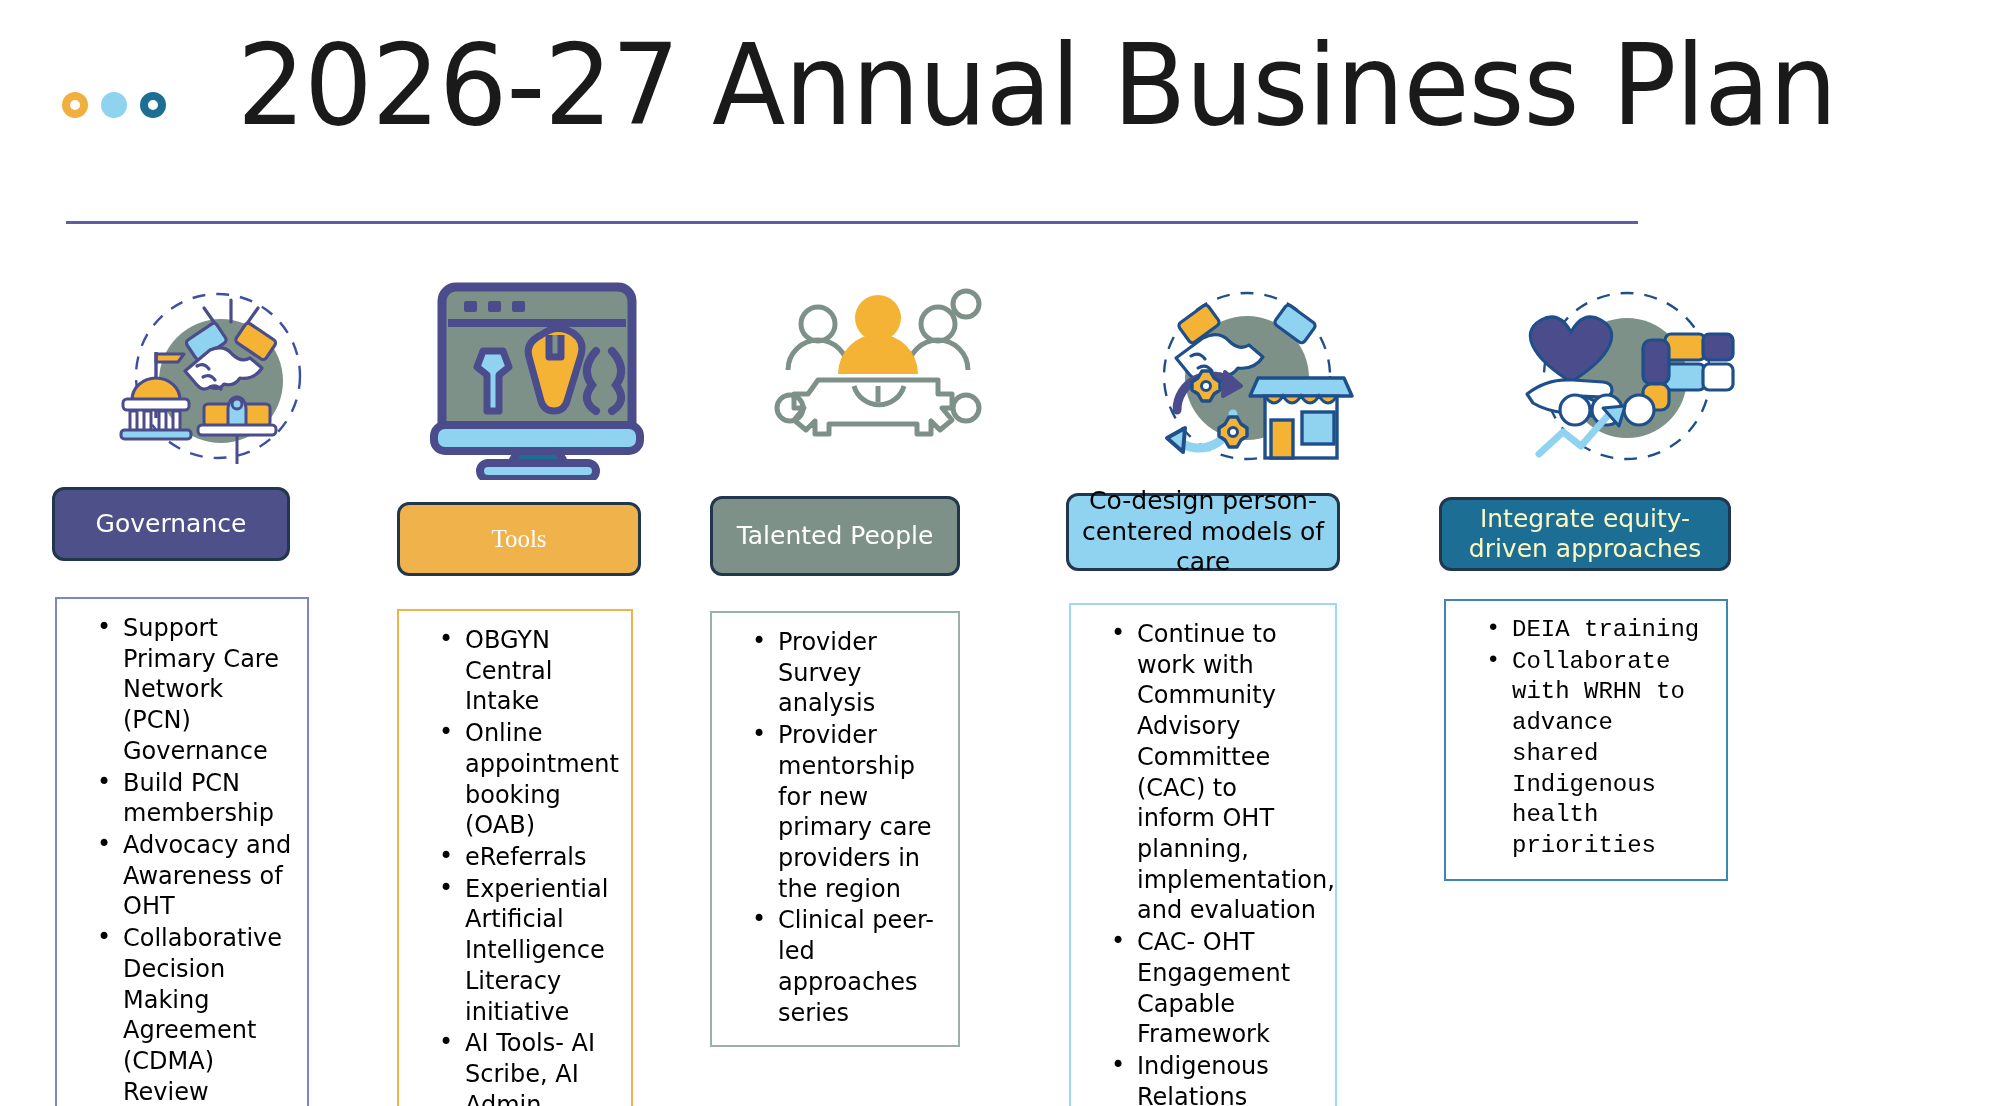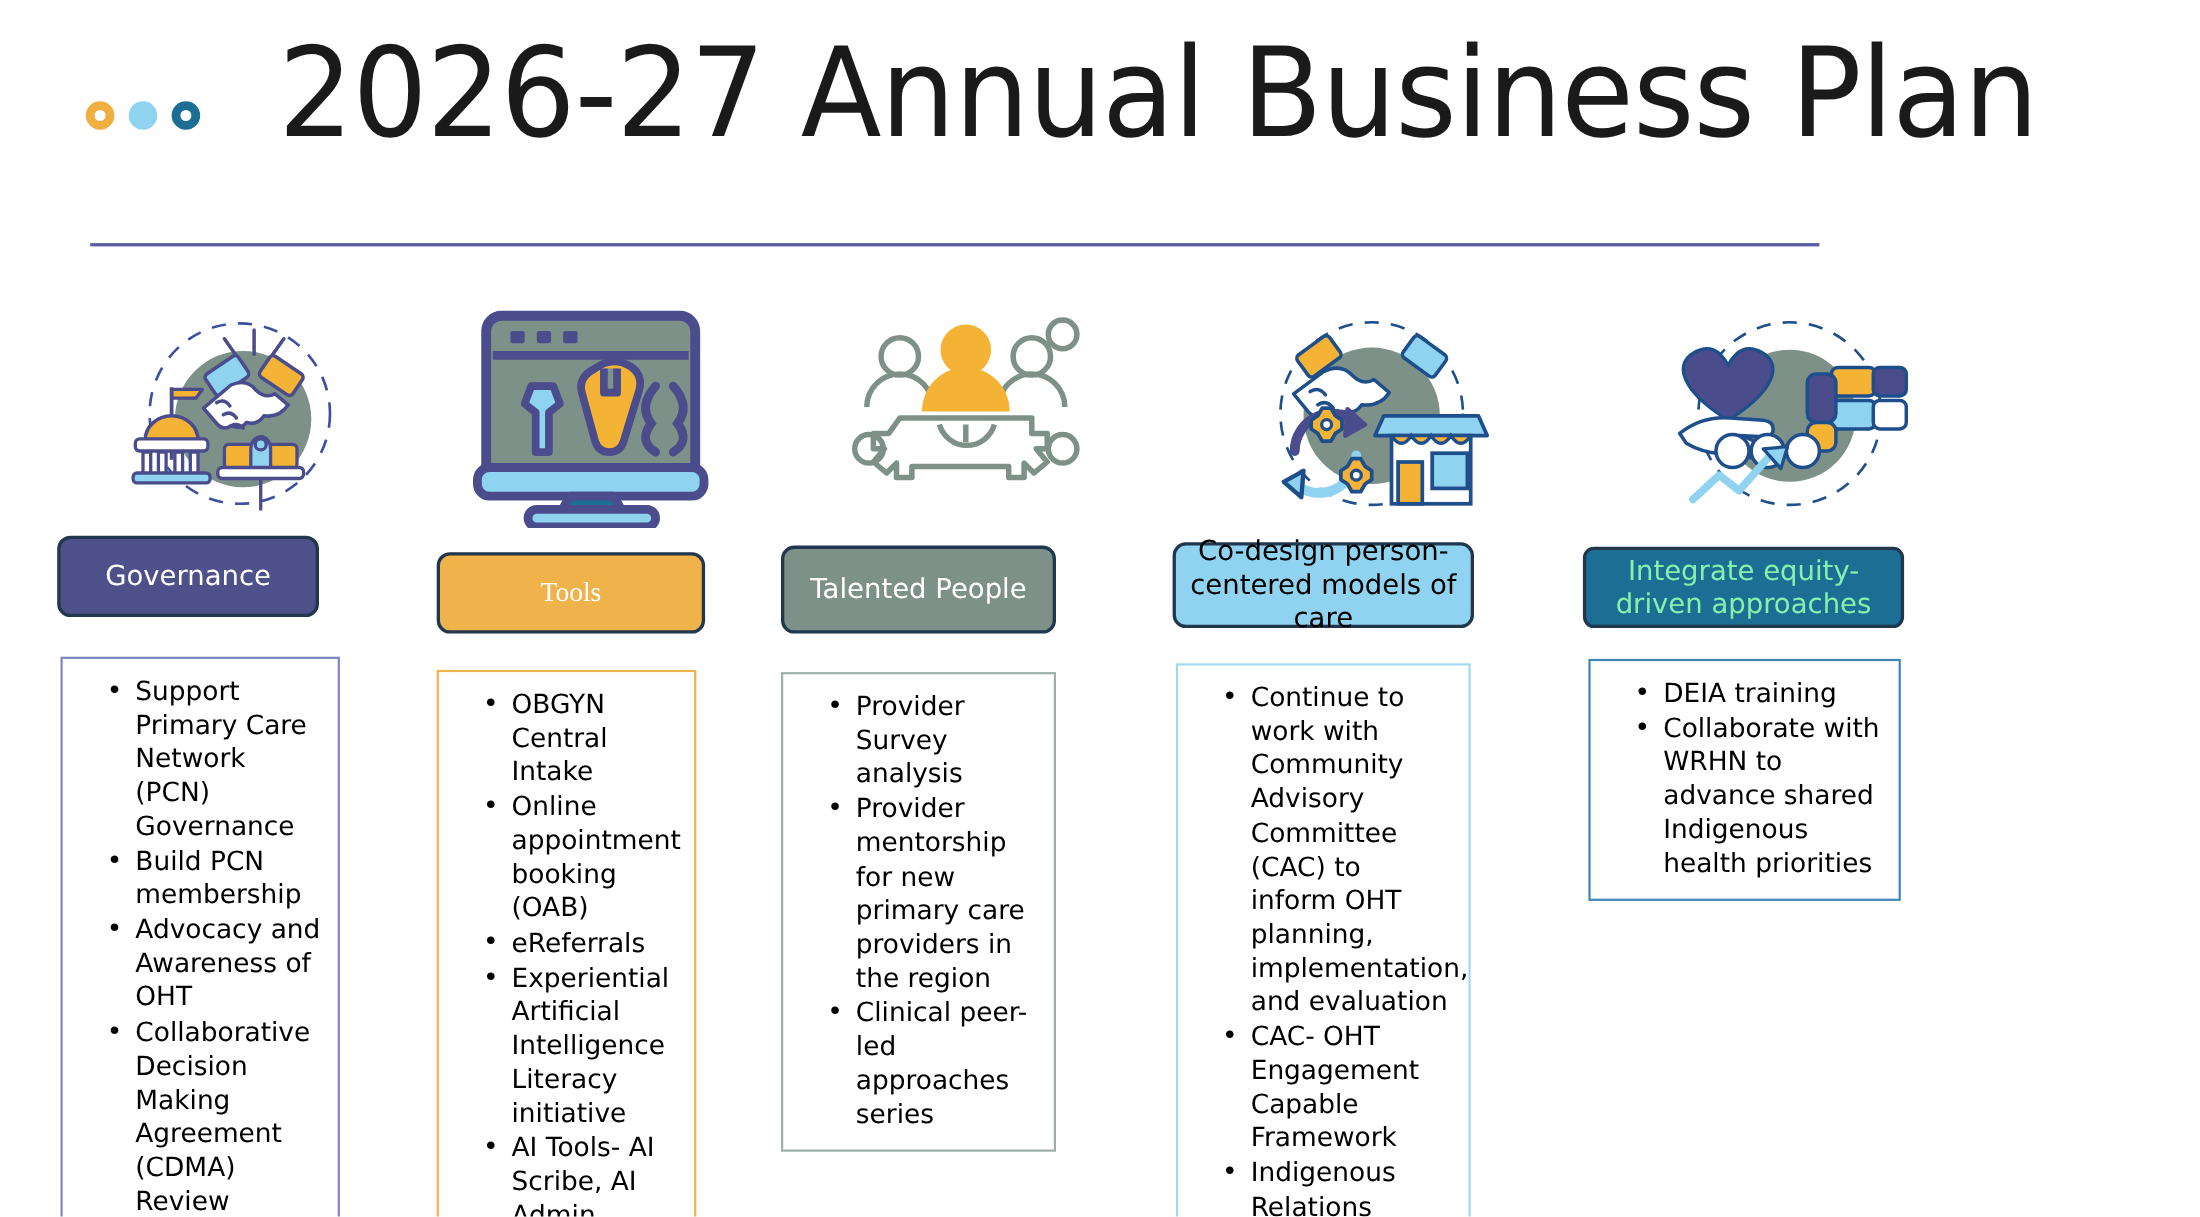--- a/index.html
+++ b/index.html
@@ -12,21 +12,21 @@
     height: 1106px;
     font-family: "Liberation Sans", sans-serif;
     color: #000000;
     overflow: hidden;
     position: relative;
   }
 
   
   .header {
     position: absolute;
-    left: 16px;
+    left: 0;
     top: 0;
     width: 1972px;
     height: 220px;
   }
   .logo-dots {
     position: absolute;
     left: 62px;
     top: 92px;
     display: flex;
     align-items: center;
@@ -356,24 +356,24 @@
         <g stroke="#1F4F8B" stroke-width="3.2" fill="#ffffff">
           <circle cx="60" cy="132" r="15"></circle>
           <circle cx="92" cy="132" r="15"></circle>
           <circle cx="124" cy="132" r="15"></circle>
         </g>
 
         <path d="M24 176 l24 -22 l18 14 l30 -34" fill="none" stroke="#8FD3F0" stroke-width="7" stroke-linecap="round" stroke-linejoin="round"></path>
         <path d="M88 130 l22 -2 l-6 20 Z" fill="#8FD3F0" stroke="#1F4F8B" stroke-width="3" stroke-linejoin="round"></path>
       </svg>
     </div>
-    <div class="banner" style="width:292px;height:74px;margin:12px 0 0 -3px;background:#1C6E94;color:#86efac;border-radius:10px;">
+    <div class="banner" style="width:292px;height:74px;margin:12px 0 0 -3px;background:#1C6E94;color:#fef9c3;">
       <span>Integrate equity-driven approaches</span>
     </div>
-    <div class="bullets" style="width:284px;margin:28px 0 0 2px;border-color:#3F86B5;">
+    <div class="bullets" style="width:284px;margin:28px 0 0 2px;border-color:#3F86B5;font-family:Liberation Mono, monospace;">
       <ul>
         <li> DEIA training</li>
         <li>Collaborate with WRHN to advance shared Indigenous health priorities</li>
       </ul>
     </div>
   </div>
 
 </div>
 
 </body></html>

